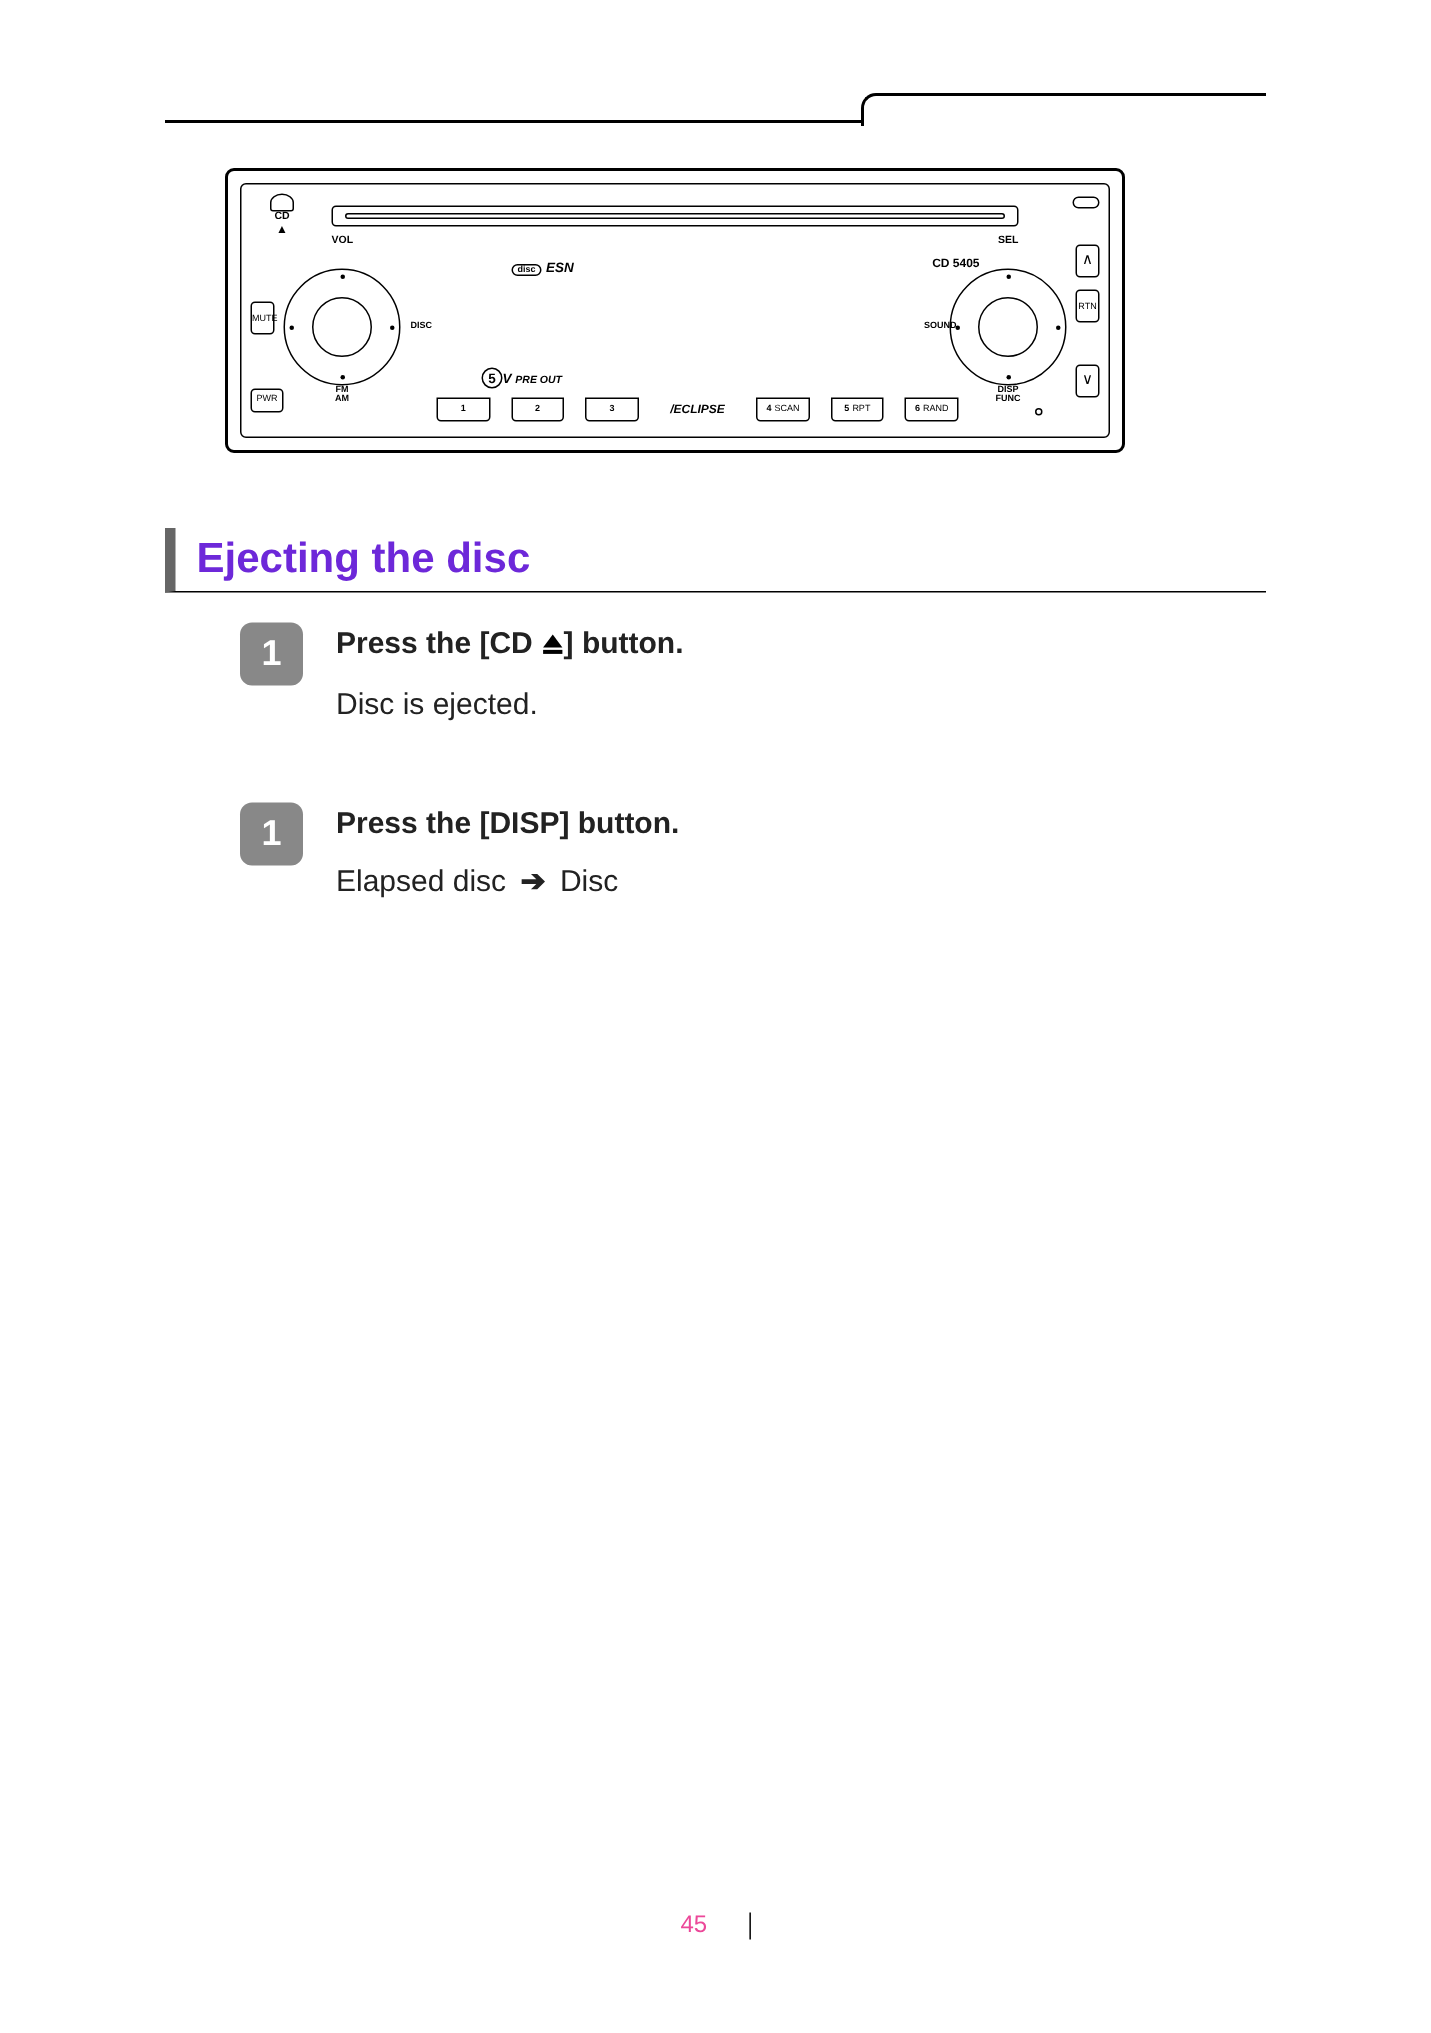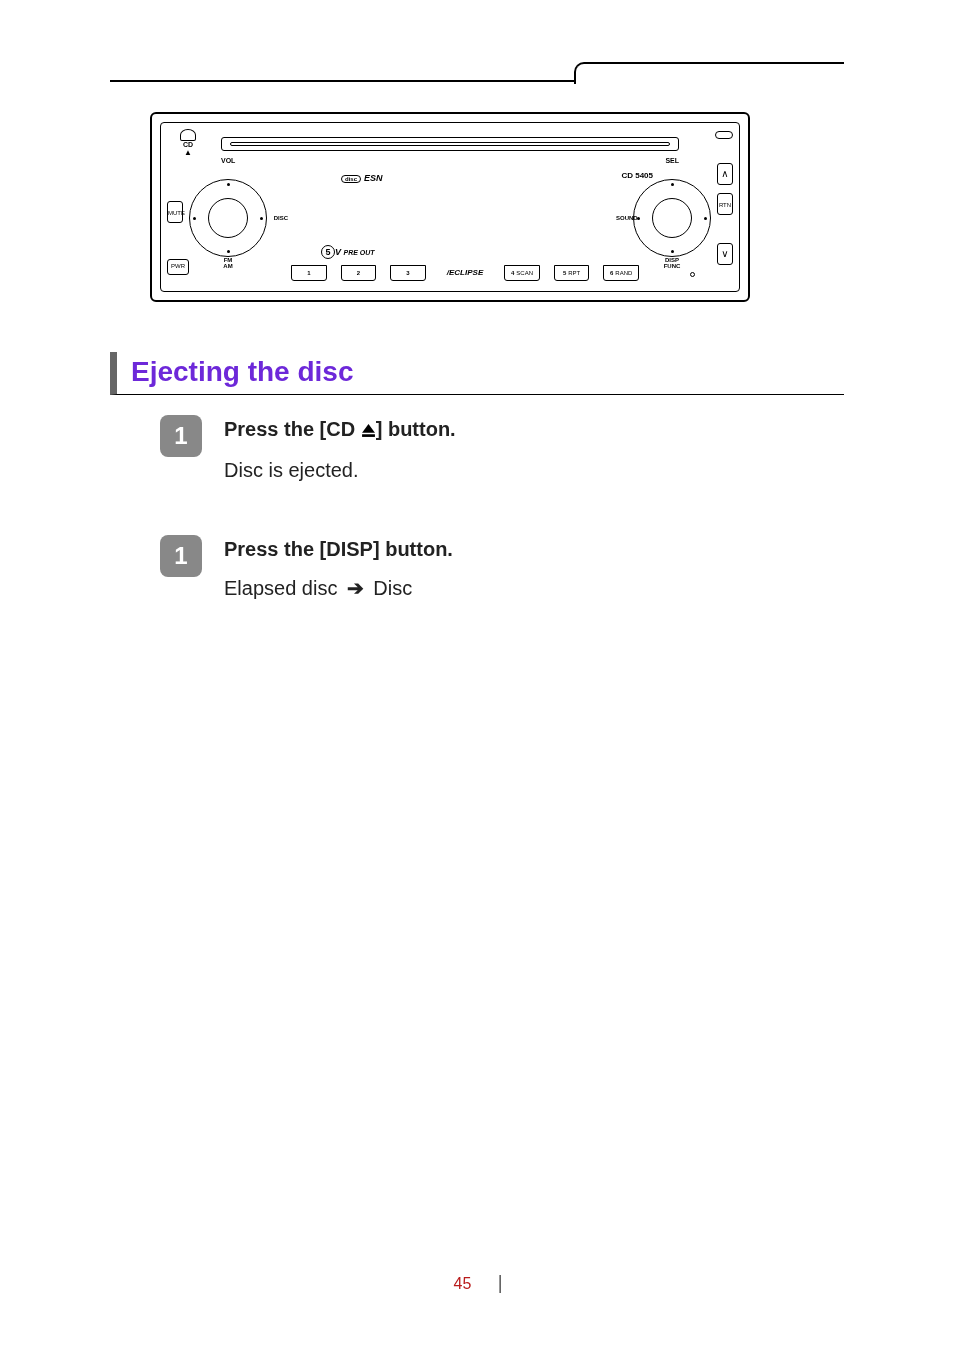--- a/index.html
+++ b/index.html
@@ -350,21 +350,21 @@
     .arrow {
       font-weight: bold;
       padding: 0 4px;
     }
     .page-num {
       position: absolute;
       bottom: 62px;
       left: 50%;
       transform: translateX(-50%);
       font-size: 16px;
-      color: #b91c1c;
+      color: #ec4899;
       border-right: 1.5px solid #000;
       padding-right: 28px;
       text-align: center;
     }
   </style>
 </head>
 <body>
 
 <div class="page">
   <div class="top-line">

